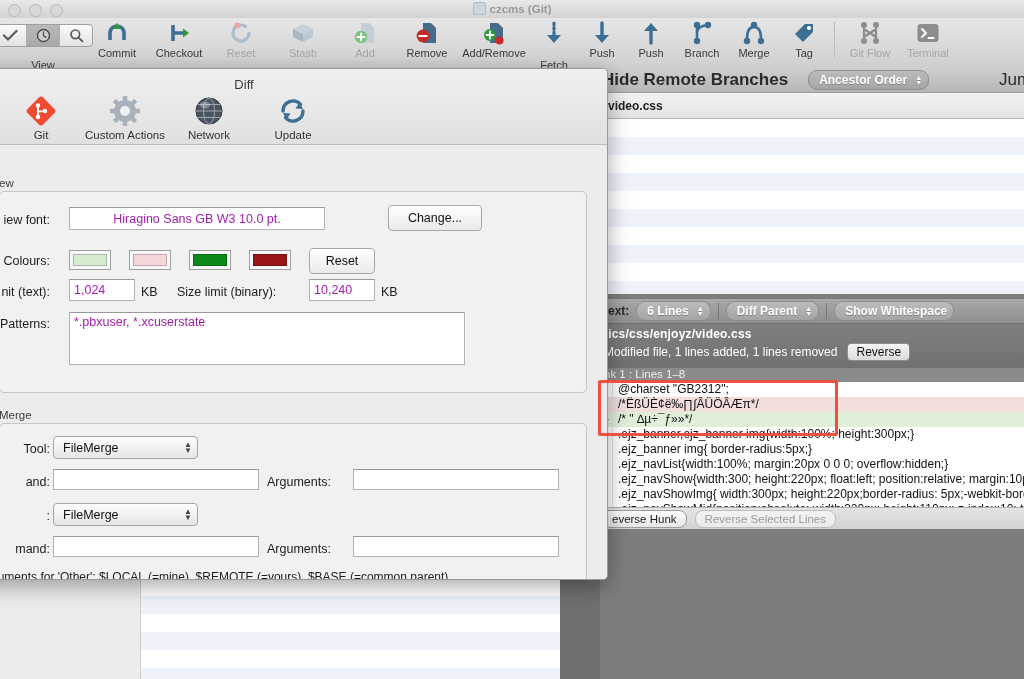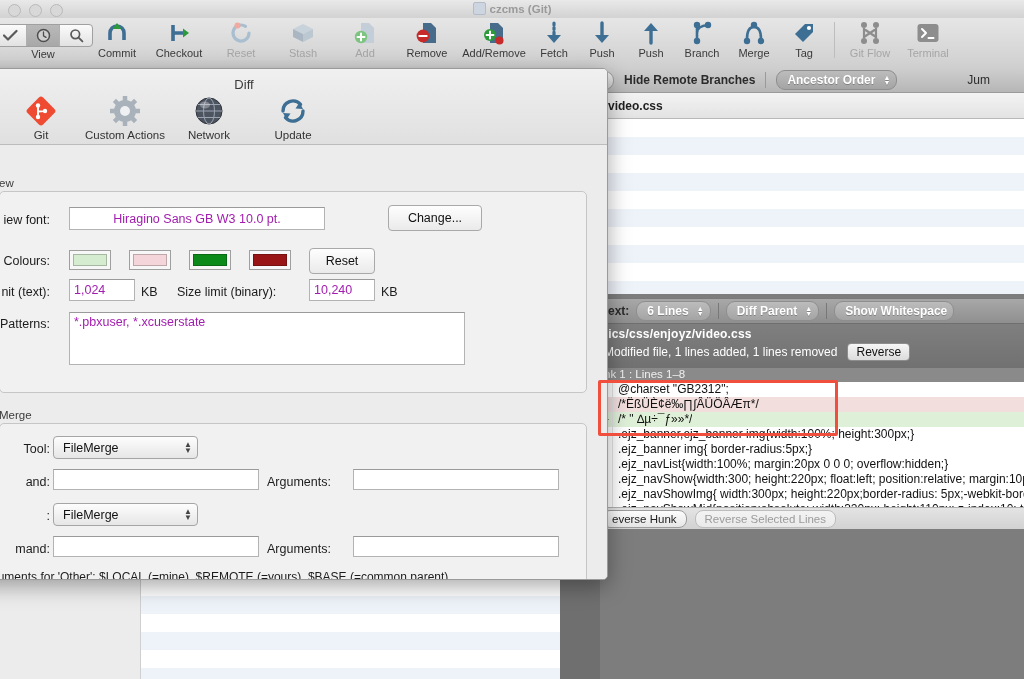--- a/index.html
+++ b/index.html
@@ -57,21 +57,21 @@
   .subbar{
     position:absolute;left:0;top:68px;width:1024px;height:25px;
     background:linear-gradient(to bottom,#cfcfcf,#b6b6b6);
     border-bottom:1px solid #9a9a9a;
     display:flex;align-items:center;gap:10px;padding-left:600px;box-sizing:border-box;
   }
   .subbar .pillstub{
     width:22px;height:17px;border-radius:9px;background:linear-gradient(to bottom,#f0f0f0,#cfcfcf);
     border:1px solid #9b9b9b;margin-left:-10px;
   }
-  .subbar .lbl{font-size:12px;font-weight:bold;color:#2b2b2b;white-space:nowrap;}
+  .subbar .lbl{font-size:17px;font-weight:bold;color:#2b2b2b;white-space:nowrap;}
   .subbar .vsep{width:1px;height:16px;background:#9a9a9a;}
   .popbtn{
     display:inline-flex;align-items:center;height:18px;padding:0 6px 0 10px;border-radius:9px;
     background:linear-gradient(to bottom,#bcbcbc,#a4a4a4);border:1px solid #8e8e8e;
     font-size:12px;font-weight:bold;color:#fff;text-shadow:0 1px 0 rgba(0,0,0,.25);white-space:nowrap;
   }
   .popbtn .arrows{margin-left:8px;display:flex;flex-direction:column;line-height:5px;font-size:7px;color:#fff;}
 
   
   .filestrip{
@@ -215,21 +215,21 @@
       <div class="dot"></div>
       <div class="dot"></div>
       <div class="dot"></div>
     </div>
     <div class="wtitle">
       <span class="proxy"></span><span>czcms (Git)</span>
     </div>
   </div>
 
   <div class="toolbar">
-    <div class="tb-item" style="width:86px;">
+    <div class="tb-item" style="width:86px;gap:11px;">
       <div class="segctl">
         <div class="seg">
           <svg width="15" height="13" viewBox="0 0 15 13">
               <path d="M1 6.5 L5 10.5 L13.5 2" stroke="#5a5a5a" stroke-width="2.2" fill="none" stroke-linecap="round" stroke-linejoin="round"></path>
             </svg>
         </div>
         <div class="seg on">
           <svg width="15" height="15" viewBox="0 0 15 15">
               <circle cx="7.5" cy="7.5" r="6" stroke="#4e4e4e" stroke-width="1.5" fill="#cfcfcf"></circle>
               <path d="M7.5 4 V7.8 L10 9.4" stroke="#4e4e4e" stroke-width="1.3" fill="none" stroke-linecap="round"></path>
@@ -313,21 +313,21 @@
         <svg width="24" height="24" viewBox="0 0 24 24">
             <path d="M8 2 h8 l5 5 v15 H8 Z" fill="#476b8a"></path>
             <circle cx="8" cy="14" r="6" fill="#2d9a3a"></circle>
             <path d="M8 10.6 v6.8 M4.6 14 h6.8" stroke="#fff" stroke-width="2" stroke-linecap="round"></path>
             <circle cx="17.5" cy="19.5" r="4" fill="#c62a2a"></circle>
           </svg>
       </div>
       <div class="lbl">Add/Remove</div>
     </div>
 
-    <div class="tb-item" style="width:48px;">
+    <div class="tb-item" style="width:48px;gap:12px;">
       <div class="glyph">
         <svg width="22" height="24" viewBox="0 0 22 24">
             <path d="M11 2 v2 M11 6.5 v2 M11 11 v4" stroke="#3d6e94" stroke-width="3.2" stroke-linecap="round"></path>
             <path d="M11 22 l-7 -8 h14 z" fill="#3d6e94"></path>
           </svg>
       </div>
       <div class="lbl">Fetch</div>
     </div>
 
     <div class="tb-item" style="width:48px;">

